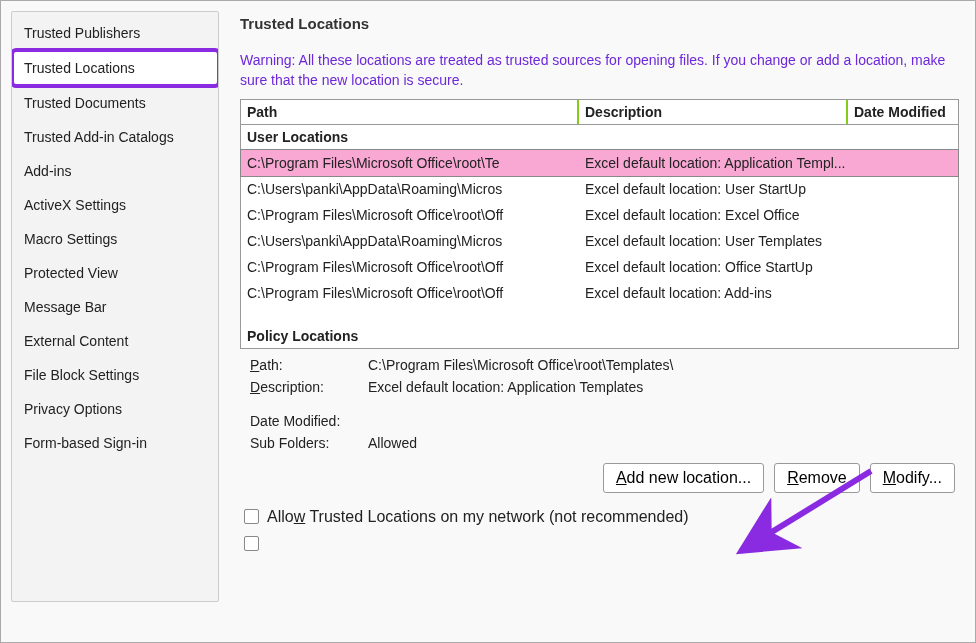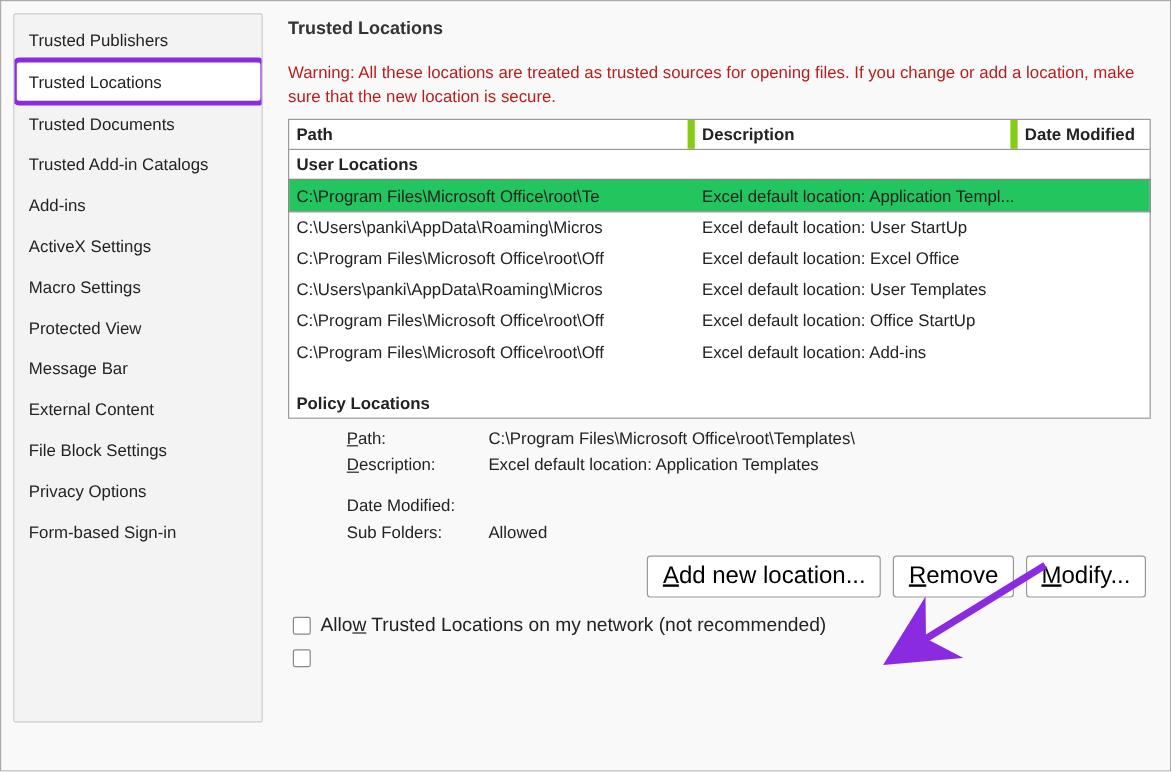--- a/index.html
+++ b/index.html
@@ -8,37 +8,37 @@
 .titlebar { height: 30px; background: #fff; display: flex; align-items: center; justify-content: space-between; padding: 0 6px 0 10px; color: #888; font-size: 13px; }
 .titlebar-buttons { display: flex; gap: 18px; align-items: center; }
 .titlebar-btn { font-size: 16px; color: #888; cursor: default; line-height: 1; padding: 2px 6px; }
 .body { display: flex; height: calc(100% - 30px); padding: 10px; gap: 21px; }
 .sidebar { width: 208px; border: 1px solid #ccc; background: #f3f3f3; border-radius: 2px; padding: 4px 0; overflow: hidden; }
 .sidebar-item { padding: 9px 12px; font-size: 14px; cursor: default; position: relative; }
 .sidebar-item.selected { background: #fff; border-top: 1px solid #ccc; border-bottom: 1px solid #ccc; margin-right: -1px; }
 .sidebar-item.highlighted { outline: 4px solid #8a2be2; outline-offset: -2px; border-radius: 4px; }
 .main { flex: 1; padding: 4px 6px 4px 0; display: flex; flex-direction: column; overflow: hidden; }
 .main h2 { font-size: 15px; font-weight: 600; color: #333; margin-bottom: 18px; }
-.warning { font-size: 14px; color: #b91c1c; line-height: 1.45; margin-bottom: 8px; }
+.warning { font-size: 14px; color: #6d28d9; line-height: 1.45; margin-bottom: 8px; }
 .table { border: 1px solid #999; background: #fff; width: 100%; font-size: 14px; }
 .thead { display: flex; border-bottom: 1px solid #999; }
-.th { padding: 4px 6px; font-weight: 700; border-right: 6px solid #84cc16; }
+.th { padding: 4px 6px; font-weight: 700; border-right: 2px solid #84cc16; }
 .th:last-child { border-right: none; }
 .col-path { width: 338px; }
 .col-desc { flex: 1; }
 .col-date { width: 110px; }
 .section-head { font-weight: 700; padding: 4px 6px; border-bottom: 1px solid #ccc; }
 .row { display: flex; padding: 3px 0; }
 .row .cell { padding: 2px 6px; white-space: nowrap; overflow: hidden; text-overflow: ellipsis; }
-.row.selected { background: #22c55e; outline: 1px solid #888; }
+.row.selected { background: #f9a8d4; outline: 1px solid #888; }
 .details { margin: 8px 4px 0 10px; font-size: 14px; }
 .detail-row { display: flex; margin-bottom: 6px; }
-.detail-label { width: 118px; margin-left: 39px; }
+.detail-label { width: 118px; }
 .buttons-row { display: flex; justify-content: flex-end; gap: 10px; margin: 6px 4px 10px 0; }
-.btn { border: 1px solid #999; background: #fff; padding: 5px 12px; font-size: 20px; border-radius: 3px; cursor: default; }
+.btn { border: 1px solid #999; background: #fff; padding: 5px 12px; font-size: 16px; border-radius: 3px; cursor: default; }
 .checkbox-row { display: flex; align-items: center; gap: 8px; margin: 5px 0 5px 4px; font-size: 16px; }
 .checkbox { width: 15px; height: 15px; border: 1px solid #888; border-radius: 2px; background: #fff; }
 .u { text-decoration: underline; }
 .arrow-svg { position: absolute; pointer-events: none; }
 </style>
 </head>
 <body>
 
 <div class="window">
   <div class="body">

